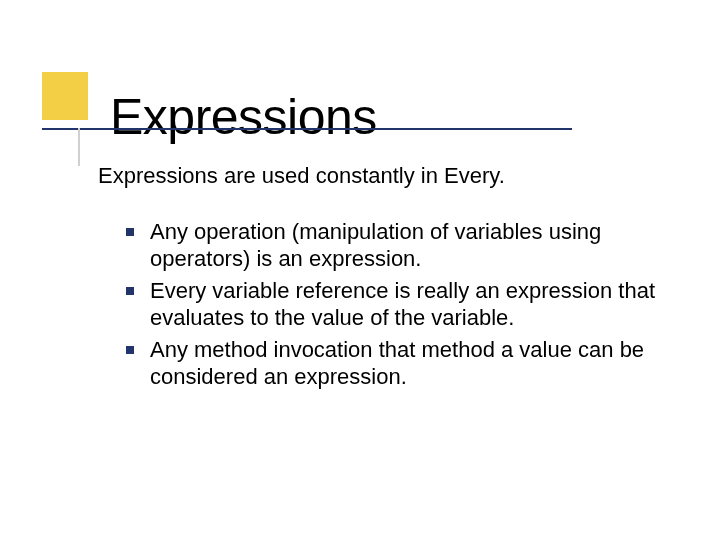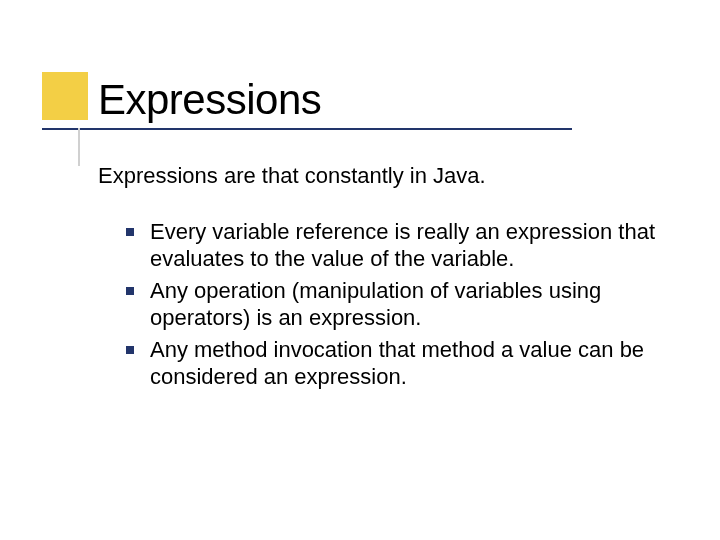--- a/index.html
+++ b/index.html
@@ -25,24 +25,24 @@
     height: 48px;
     background: #f3cf45;
   }
   .title-wrap {
     position: absolute;
     left: 98px;
     top: 76px;
   }
   .title {
     font-family: Verdana, Geneva, sans-serif;
-    font-size: 42px;
+    font-size: 50px;
     font-weight: 400;
     letter-spacing: -0.5px;
-    margin: 0;
+    margin: 12px;
     padding: 0 0 6px 0;
   }
   .title-underline {
     position: absolute;
     left: 42px;
     top: 128px;
     width: 530px;
     height: 2px;
     background: #22356b;
   }
@@ -93,28 +93,28 @@
   <div class="accent-block"></div>
 
   <div class="title-wrap">
     <h1 class="title">Expressions</h1>
   </div>
 
   <div class="title-underline"></div>
   <div class="accent-vert"></div>
 
   <div class="body">
-    <div class="intro">Expressions are that constantly in Java.</div>
+    <div class="intro">Expressions are used constantly in Every.</div>
 
     <ul class="bullets">
       <li>
-        <span>Every variable reference is really an expression that evaluates to the value of the variable.</span>
+        <span>Any operation (manipulation of variables using operators) is an expression.</span>
       </li>
       <li>
-        <span>Any operation (manipulation of variables using operators) is an expression.</span>
+        <span>Every variable reference is really an expression that evaluates to the value of the variable.</span>
       </li>
       <li>
         <span>Any method invocation that method a value can be considered an expression.</span>
       </li>
     </ul>
   </div>
 
 </div>
 
 </body></html>

